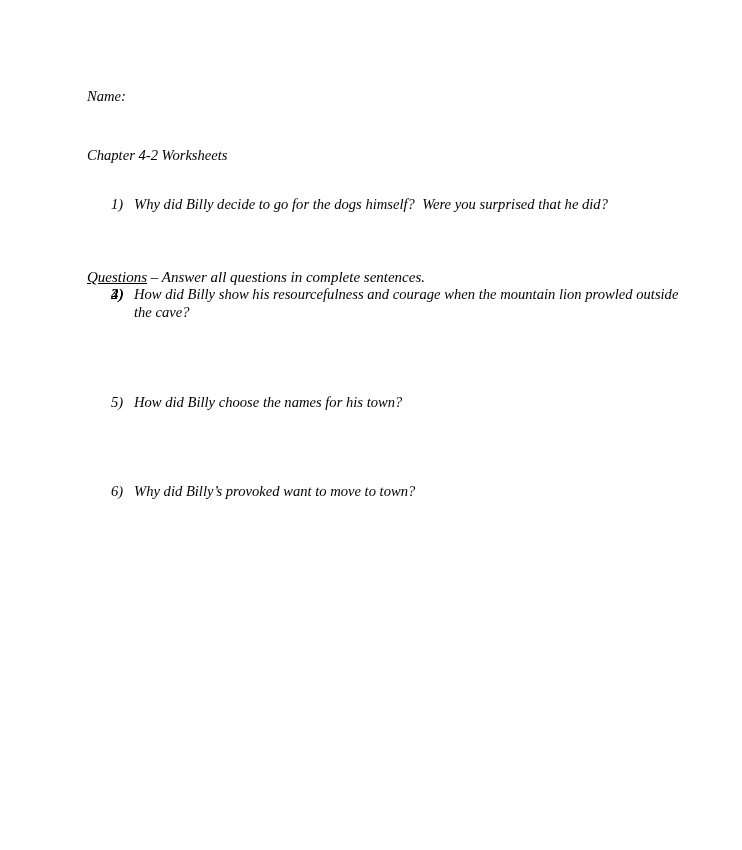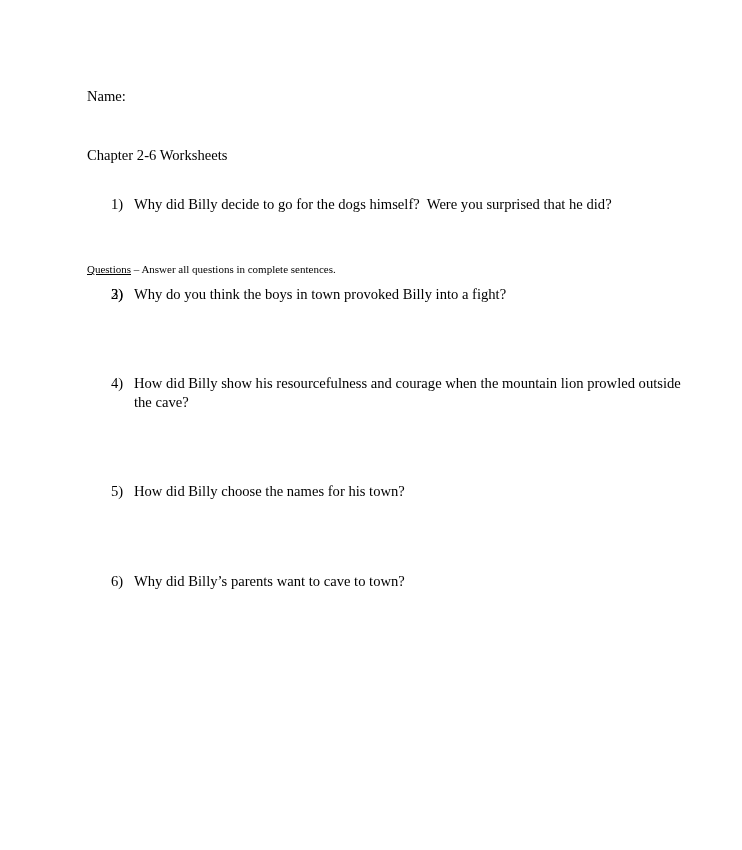--- a/index.html
+++ b/index.html
@@ -15,20 +15,21 @@
     font-family: "Liberation Serif", "DejaVu Serif", serif;
     color: #000000;
     -webkit-font-smoothing: antialiased;
   }
   .page {
     position: relative;
     width: 742px;
     height: 672px;
     background: #ffffff;
     box-sizing: border-box;
+    font-style: italic;
   }
   .doc-body {
     position: absolute;
     left: 87px;
     top: 48px;
     width: 600px;
   }
   .header-block {
     font-size: 14.6px;
     line-height: 19.5px;
@@ -37,23 +38,24 @@
   .header-line {
     display: block;
     white-space: pre-wrap;
   }
   .spacer-line {
     display: block;
     height: 17px;
   }
   .instruction-line {
     display: block;
-    font-size: 11px;
+    font-size: 15px;
     line-height: 19.5px;
     white-space: pre-wrap;
+    margin-top: 8px;
   }
   .instruction-label {
     text-decoration: underline;
     text-underline-offset: 1px;
   }
   .questions {
     position: absolute;
     left: 24px;
     top: 147px;
     width: 576px;
@@ -86,35 +88,35 @@
 </style>
 </head>
 <body>
 
 <div class="page">
 
   <div class="doc-body">
 
     <div class="header-block">
       <span class="header-line">Name:</span>
-      <span class="header-line">Chapter 2-6 Worksheets</span>
+      <span class="header-line">Chapter 4-2 Worksheets</span>
       <span class="spacer-line"></span>
       <span class="instruction-line"><span class="instruction-label">Questions</span><span> – Answer all questions in complete sentences.</span></span>
     </div>
 
     <ol class="questions">
 
       <li class="q-item"><span class="q-marker">1)</span><span class="q-text">Why did Billy decide to go for the dogs himself?  Were you surprised that he did?</span></li>
 
       <li class="q-item"><span class="q-marker">2)</span></li>
 
-      <li class="q-item"><span class="q-marker">3)</span><span class="q-text">Why do you think the boys in town provoked Billy into a fight?</span></li>
+      <li class="q-item"><span class="q-marker">3)</span></li>
 
       <li class="q-item"><span class="q-marker">4)</span><span class="q-text">How did Billy show his resourcefulness and courage when the mountain lion prowled outside the cave?</span></li>
 
       <li class="q-item"><span class="q-marker">5)</span><span class="q-text">How did Billy choose the names for his town?</span></li>
 
-      <li class="q-item"><span class="q-marker">6)</span><span class="q-text">Why did Billy’s parents want to cave to town?</span></li>
+      <li class="q-item"><span class="q-marker">6)</span><span class="q-text">Why did Billy’s provoked want to move to town?</span></li>
 
     </ol>
 
   </div>
 </div>
 
 </body></html>

